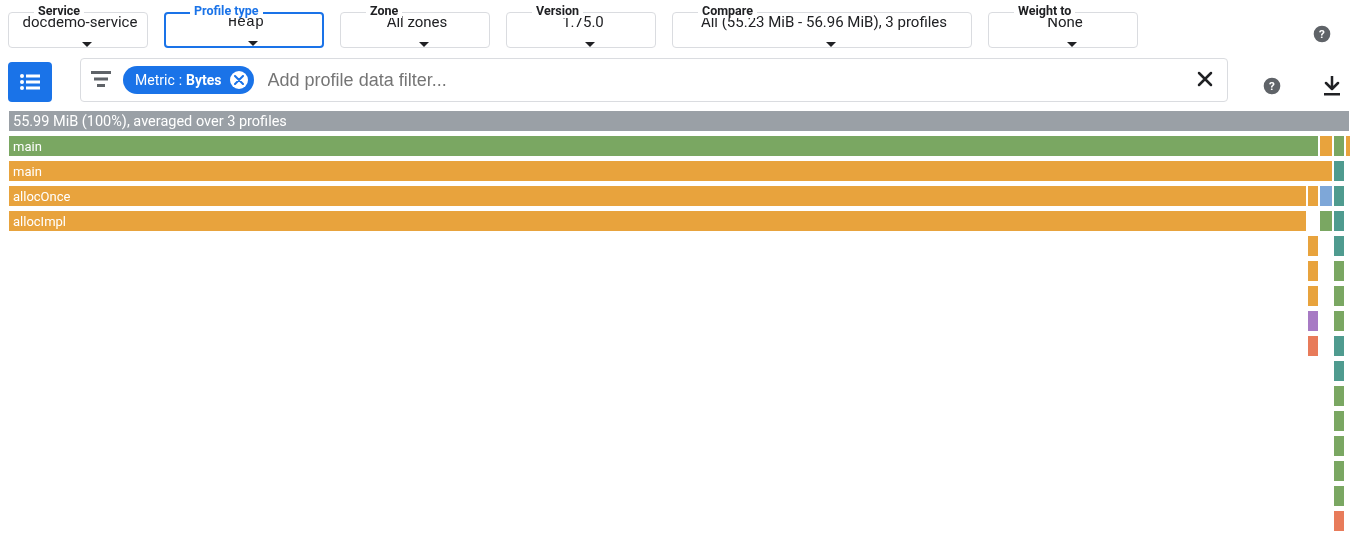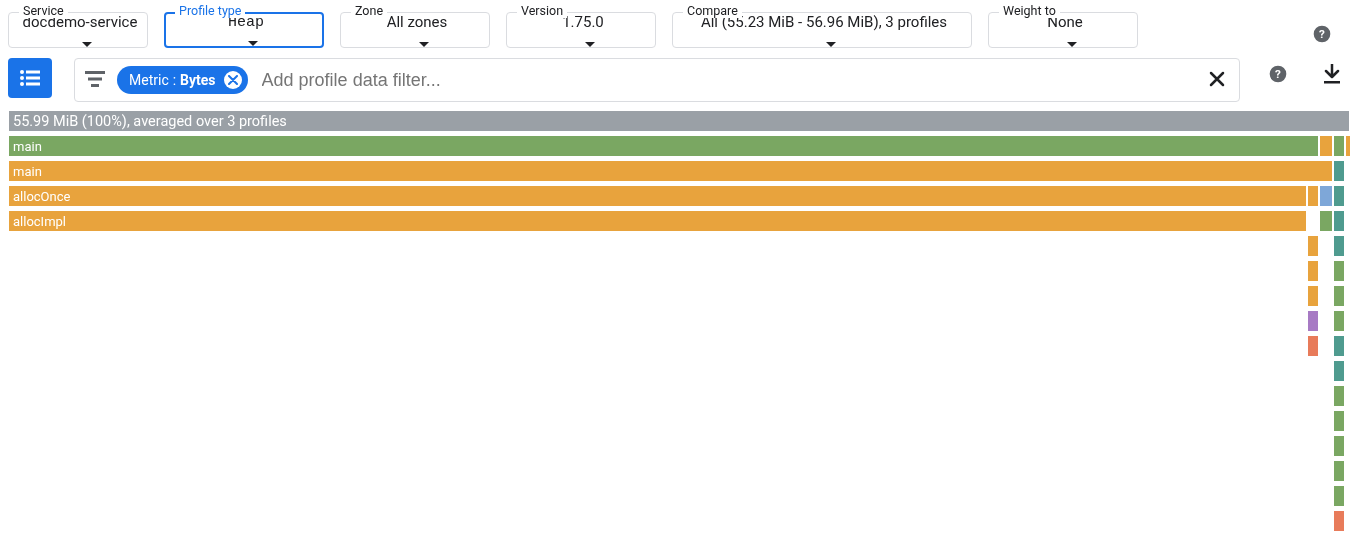--- a/index.html
+++ b/index.html
@@ -2,33 +2,33 @@
 <html><head>
 <meta charset="utf-8">
 <style>
   * { box-sizing: border-box; }
   html, body { margin:0; padding:0; font-family: Roboto, "Helvetica Neue", Arial, sans-serif; font-size:14px; color:#202124; background:#fff; }
   body { width:1358px; height:556px; overflow:hidden; }
 
   .toolbar { display:flex; align-items:flex-start; gap:16px; padding:8px 8px 0 8px; }
 
   .select-wrap { position:relative; }
-  .select-label { position:absolute; top:-4px; left:11px; font-size:12.5px; font-weight:400; color:#202124; background:#fff; padding:0 4px; line-height:14px; z-index:2; }
+  .select-label { position:absolute; top:-4px; left:26px; font-size:12.5px; font-weight:700; color:#202124; background:#fff; padding:0 4px; line-height:14px; z-index:2; }
   .select-label.active { color:#1a73e8; }
   .select-box { display:flex; align-items:center; justify-content:space-between; height:36px; border:1px solid #dadce0; border-radius:4px; padding:0 8px 0 12px; cursor:pointer; min-width:140px; margin-top:4px;flex-direction:column;}
   .select-box.active { border:2px solid #1a73e8; }
   .select-value { font-size:15px; color:#202124; white-space:nowrap; }
   .dropdown-arrow { margin-left:14px; }
   .dropdown-arrow svg { display:block; }
 
   .toolbar-right { margin-left:auto; display:flex; align-items:center; gap:10px; padding-top:10px; padding-right:12px;}
 
   .icon-btn { width:32px; height:32px; display:flex; align-items:center; justify-content:center; border-radius:50%; color:#5f6368; cursor:pointer; }
 
-  .filterbar { display:flex; align-items:flex-start; gap:22px; padding:8px 10px 8px 8px; }
+  .filterbar { display:flex; align-items:flex-end; gap:28px; padding:8px 10px 8px 8px; }
   .list-btn { width:44px; height:40px; background:#1a73e8; border-radius:4px; display:flex; align-items:center; justify-content:center; color:#fff; cursor:pointer; }
 
   .filter-input-wrap { flex:1; display:flex; align-items:center; border:1px solid #dadce0; border-radius:4px; height:44px; padding:0 10px; gap:12px; }
   .filter-icon { color:#5f6368; }
   .chip { display:flex; align-items:center; background:#1a73e8; color:#fff; border-radius:16px; height:28px; padding:0 6px 0 12px; font-size:14px; gap:4px; }
   .chip b { font-weight:700; }
   .chip-close { width:18px; height:18px; border-radius:50%; background:#fff; color:#1a73e8; display:flex; align-items:center; justify-content:center; margin-left:4px; cursor:pointer; font-size:13px; font-weight:bold;}
   .filter-text { flex:1; border:none; outline:none; font-size:18px; color:#6d28d9; background:transparent; }
   .clear-x { color:#202124; cursor:pointer; font-size:20px; font-weight:500; padding:0 4px;}
 

